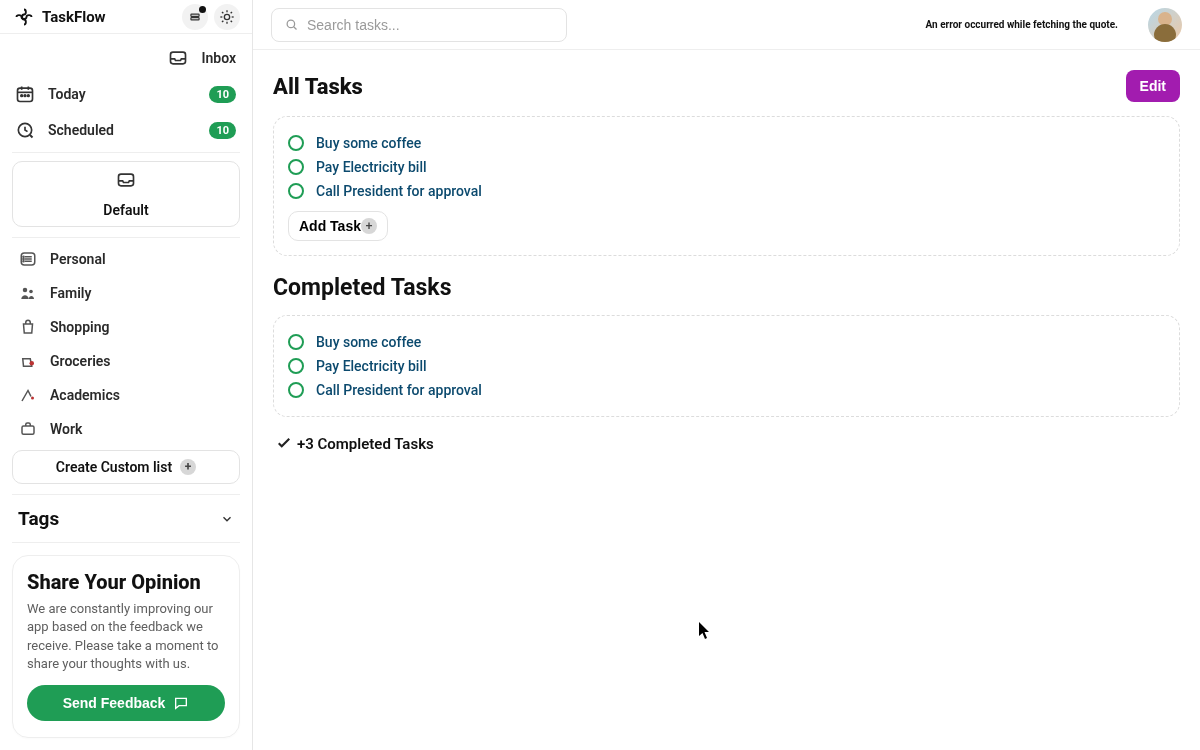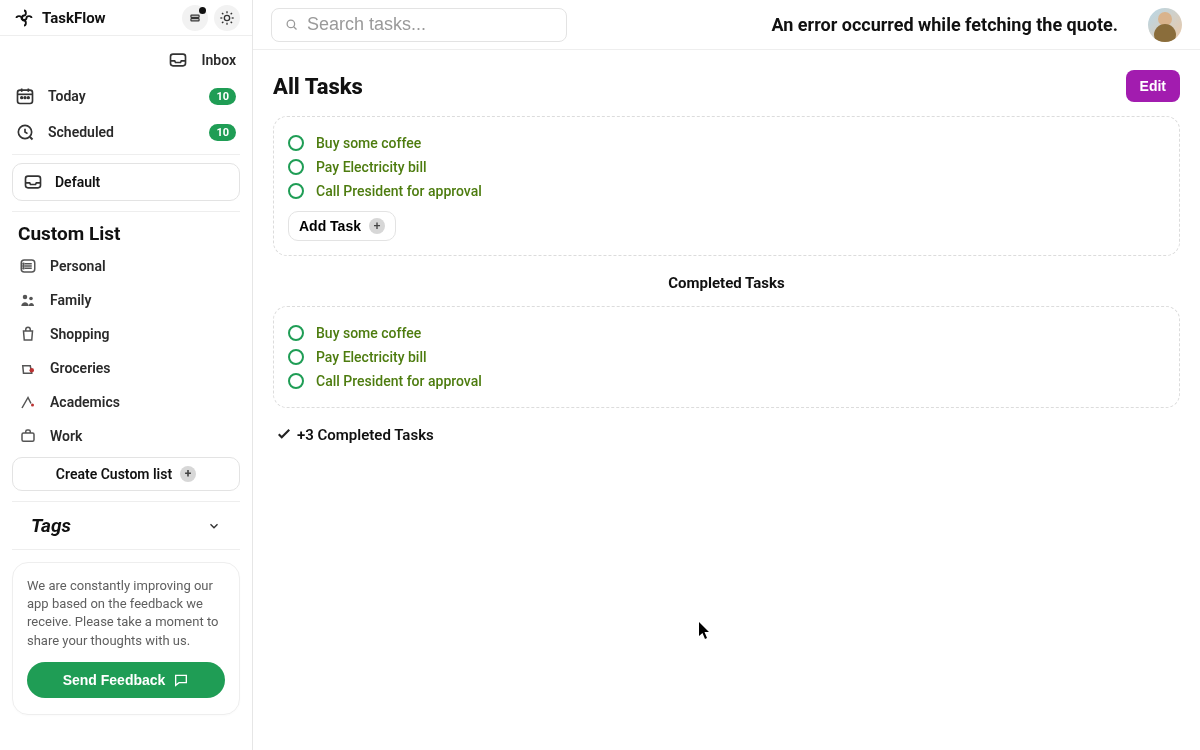--- a/index.html
+++ b/index.html
@@ -103,20 +103,21 @@
   .default-pill {
     margin: 4px 12px 6px 12px;
     border: 1px solid #e3e3e3;
     border-radius: 10px;
     padding: 8px 10px;
     display: flex;
     align-items: center;
     gap: 12px;
     font-weight: 600;
     cursor: pointer;
+    flex-direction: column;
   }
   .section-title {
     font-size: 19px;
     font-weight: 700;
     padding: 6px 18px 4px 18px;
   }
   .list-item {
     display: flex;
     align-items: center;
     gap: 12px;
@@ -155,23 +156,22 @@
     justify-content: center;
     font-size: 12px;
     font-weight: 700;
     color: #444;
     line-height: 1;
   }
   .tags-header {
     display: flex;
     align-items: center;
     justify-content: space-between;
-    padding: 8px 31px;
-    cursor: pointer;
-    font-style: italic;
+    padding: 8px 18px;
+    cursor: pointer;
   }
   .tags-header h2 { font-size: 19px; font-weight: 700; }
   .feedback-card {
     margin: 8px 12px 0 12px;
     border: 1px solid #eee;
     border-radius: 16px;
     padding: 14px 14px 16px 14px;
     box-shadow: 0 1px 2px rgba(0,0,0,0.02);
   }
   .feedback-card h3 {
@@ -223,29 +223,29 @@
     display: flex;
     align-items: center;
     gap: 8px;
     padding: 0 12px;
     color: #8a8a8a;
   }
   .search input {
     border: none;
     outline: none;
     width: 100%;
-    font-size: 18px;
+    font-size: 14px;
     color: #a21caf;
     background: transparent;
   }
   .search input::placeholder { color: #9a9a9a; }
   .error-text {
     margin-left: auto;
     font-weight: 700;
-    font-size: 18px;
+    font-size: 10px;
     color: #111;
   }
   .avatar {
     width: 34px;
     height: 34px;
     border-radius: 50%;
     background: linear-gradient(135deg,#b7d7e8 0%, #ecc8a6 100%);
     flex-shrink: 0;
     margin-left: 12px;
     position: relative;
@@ -300,39 +300,38 @@
     gap: 12px;
     padding: 4px 0;
     cursor: pointer;
   }
   .task-check {
     width: 16px; height: 16px;
     border: 2px solid #1f9d55;
     border-radius: 50%;
     flex-shrink: 0;
   }
-  .task-row span { font-size: 14px; font-weight: 500; color: #4d7c0f; }
+  .task-row span { font-size: 14px; font-weight: 500; color: #0c4a6e; }
   .add-task-btn {
     margin-top: 8px;
     border: 1px solid #e3e3e3;
     border-radius: 10px;
     padding: 6px 10px;
     display: inline-flex;
     align-items: center;
-    gap: 8px;
+    gap: 0;
     font-weight: 600;
     cursor: pointer;
     font-size: 14px;
     background: #fff;
   }
   .completed-title {
-    font-size: 15px;
+    font-size: 23px;
     font-weight: 700;
     margin-bottom: 14px;
-    text-align: center;
   }
   .completed-summary {
     display: flex;
     align-items: center;
     gap: 4px;
     font-weight: 600;
     font-size: 15px;
     margin-top: 6px;
     padding-left: 2px;
   }
@@ -431,21 +430,20 @@
       <svg width="20" height="20" viewBox="0 0 24 24" fill="none" stroke="#333" stroke-width="2">
           <rect x="3" y="5" width="18" height="14" rx="3"></rect>
           <path d="M3 13h5l1 2h6l1-2h5"></path>
         </svg>
     </span>
     <span>Default</span>
   </div>
 
   <div class="divider"></div>
 
-  <div class="section-title">Custom List</div>
 
   <div>
     <div class="list-item">
       <span class="lead-icon">
         <svg width="18" height="18" viewBox="0 0 24 24" fill="none" stroke="#555" stroke-width="2">
             <rect x="3" y="4" width="18" height="16" rx="4"></rect>
             <line x1="8" y1="9" x2="17" y2="9"></line>
             <line x1="8" y1="12" x2="17" y2="12"></line>
             <line x1="8" y1="15" x2="17" y2="15"></line>
             <circle cx="6" cy="9" r="0.8" fill="#555"></circle>
@@ -516,20 +514,21 @@
     <span>
       <svg width="14" height="14" viewBox="0 0 24 24" fill="none" stroke="#333" stroke-width="2.4">
           <polyline points="6 9 12 15 18 9"></polyline>
         </svg>
     </span>
   </div>
 
   <div class="divider"></div>
 
   <div class="feedback-card">
+    <h3>Share Your Opinion</h3>
     <p>We are constantly improving our app based on the feedback we receive. Please take a moment to share your thoughts with us.</p>
     <button class="feedback-btn">
       <span>Send Feedback</span>
       <span>
         <svg width="16" height="16" viewBox="0 0 24 24" fill="none" stroke="#fff" stroke-width="2">
             <path d="M4 5h16v11H9l-5 4z"></path>
           </svg>
       </span>
     </button>
   </div>

